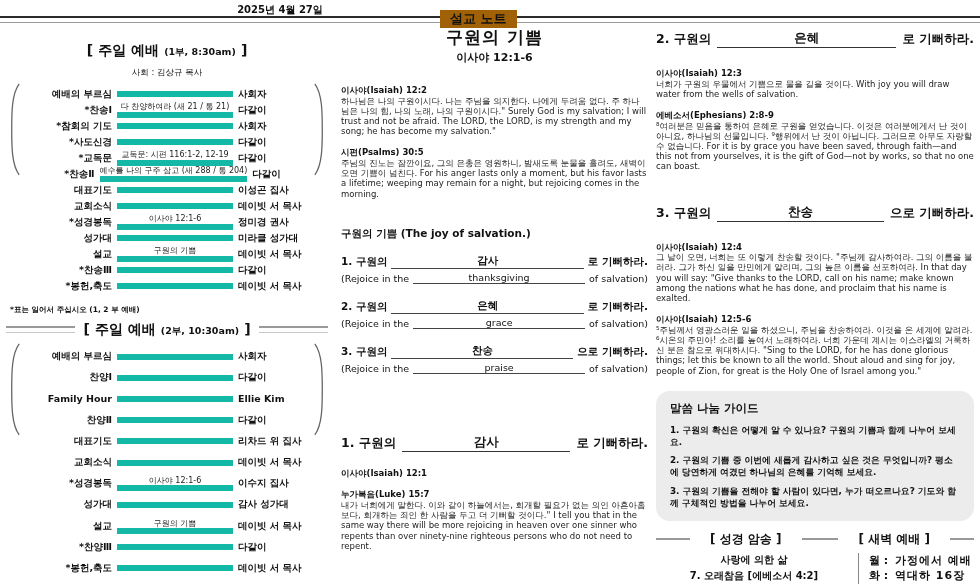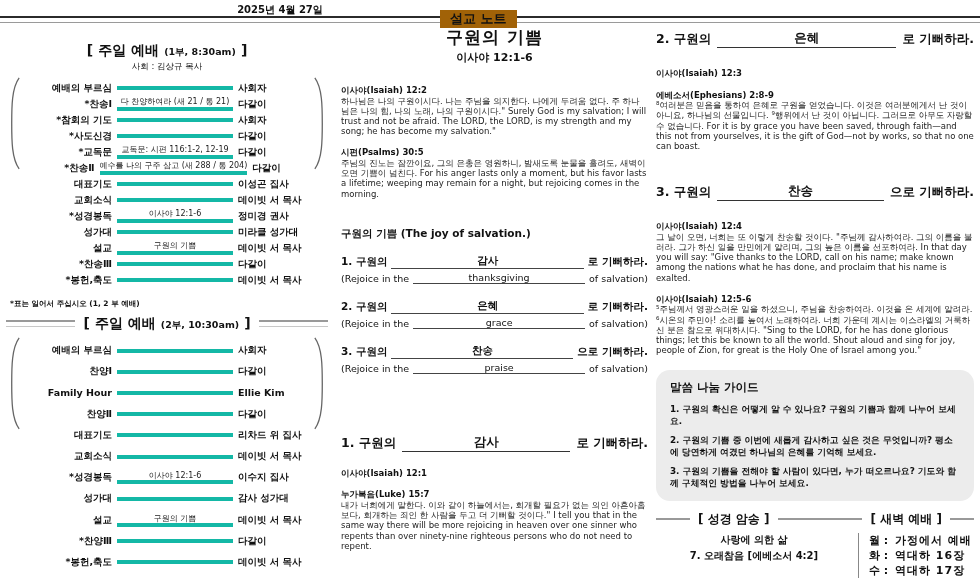--- a/index.html
+++ b/index.html
@@ -12,28 +12,28 @@
   .top-rule{position:absolute;top:16px;left:0;width:980px;height:4px;
         border-top:2.5px solid #2b2b2b;border-bottom:1.5px solid #9a9a9a;}
   .sermon-hd{position:absolute;top:10px;left:440px;z-index:2;background:#a16207;
         padding:0 10px;font-size:13px;font-weight:bold;}
 
   
   .col-left{position:absolute;left:6px;top:40px;width:322px;}
   .svc-title{text-align:center;white-space:nowrap;}
   .svc-title .tm{font-size:14px;font-weight:bold;}
   .svc-title .ts{font-size:9.5px;font-weight:bold;}
-  .mod{text-align:center;font-size:8.5px;margin-top:1px;}
+  .mod{text-align:center;font-size:8.5px;margin-top:7px;}
   .tblwrap{position:relative;padding:5px 18px 3px;margin-top:2px;}
   .paren{position:absolute;top:2px;bottom:2px;width:13px;}
   .paren.l{left:2px;} .paren.r{right:2px;}
   .srow{display:flex;align-items:center;height:16.0px;}
   .t2 .srow{height:21.2px;}
   .srow .rl{width:88px;text-align:right;font-size:9.5px;font-weight:bold;white-space:nowrap;}
-  .srow .rm{flex:1;margin:0 5px;border-bottom:4px solid #14b8a6;text-align:center;
+  .srow .rm{flex:1;margin:0 5px;border-bottom:6px solid #14b8a6;text-align:center;
         font-size:8px;color:#222;white-space:nowrap;line-height:1.15;overflow:visible;}
   .srow .rp{width:72px;font-size:9.5px;font-weight:bold;white-space:nowrap;}
   .note{font-size:7.5px;font-weight:bold;margin:8px 0 0 4px;}
   .svc2-head{display:flex;align-items:center;margin-top:4px;}
   .svc2-head .dr{flex:1;height:4px;border-top:2px solid #9a9a9a;border-bottom:1px solid #c8c8c8;}
   .svc2-head .svc-title{margin:0 8px;}
 
   
   .col-mid{position:absolute;left:341px;top:26px;width:307px;}
   .m-title{text-align:center;font-size:17px;font-weight:bold;letter-spacing:1px;}
@@ -55,21 +55,21 @@
 
   
   .col-right{position:absolute;left:656px;top:30px;width:318px;}
   .sec3{margin-top:32px;}
   .guide{background:#ececec;border-radius:14px;padding:10px 14px 4px;margin-top:15px;}
   .g-title{font-size:11.5px;font-weight:bold;margin-bottom:9px;}
   .g-item{font-size:8.8px;font-weight:bold;line-height:1.35;margin-bottom:7px;color:#111;}
   .bot-head{display:flex;align-items:center;margin-top:10px;}
   .bot-head .r{height:2px;background:#999;}
   .bot-head .r1{width:34px;} .bot-head .r2{flex:1;} .bot-head .r3{width:24px;}
-  .bh-label{font-size:12px;font-weight:bold;margin:0 8px;white-space:nowrap;}
+  .bh-label{font-size:12px;font-weight:bold;margin:0 20px;white-space:nowrap;}
   .bot-split{display:flex;margin-top:5px;}
   .mv{width:196px;text-align:center;}
   .mv-series{font-size:10px;font-weight:bold;}
   .mv-topic{font-size:10px;font-weight:bold;margin-top:2px;}
   .dawn{flex:1;border-left:1.5px solid #888;margin-left:6px;padding-left:10px;}
   .dawn-row{display:flex;font-size:11px;font-weight:bold;line-height:1.38;}
   .dawn-row .d{width:26px;}
   .dawn-row .t{letter-spacing:1px;}
 </style>
 </head>
@@ -319,20 +319,21 @@
 
   <div class="col-right">
 
     <div class="sec-head">
       <span>2. 구원의</span>
       <span class="blank">은혜</span>
       <span>로 기뻐하라.</span>
     </div>
     <div class="passage first">
       <div class="pref">이사야(Isaiah) 12:3</div>
+      <div class="ptxt">너희가 구원의 우물에서 기쁨으로 물을 길을 것이다. With joy you will draw water from the wells of salvation.</div>
     </div>
     <div class="passage">
       <div class="pref">에베소서(Ephesians) 2:8-9</div>
       <div class="ptxt">⁸여러분은 믿음을 통하여 은혜로 구원을 얻었습니다. 이것은 여러분에게서 난 것이 아니요, 하나님의 선물입니다. ⁹행위에서 난 것이 아닙니다. 그러므로 아무도 자랑할 수 없습니다. For it is by grace you have been saved, through faith—and this not from yourselves, it is the gift of God—not by works, so that no one can boast.</div>
     </div>
 
     <div class="sec-head sec3">
       <span>3. 구원의</span>
       <span class="blank">찬송</span>
       <span>으로 기뻐하라.</span>

